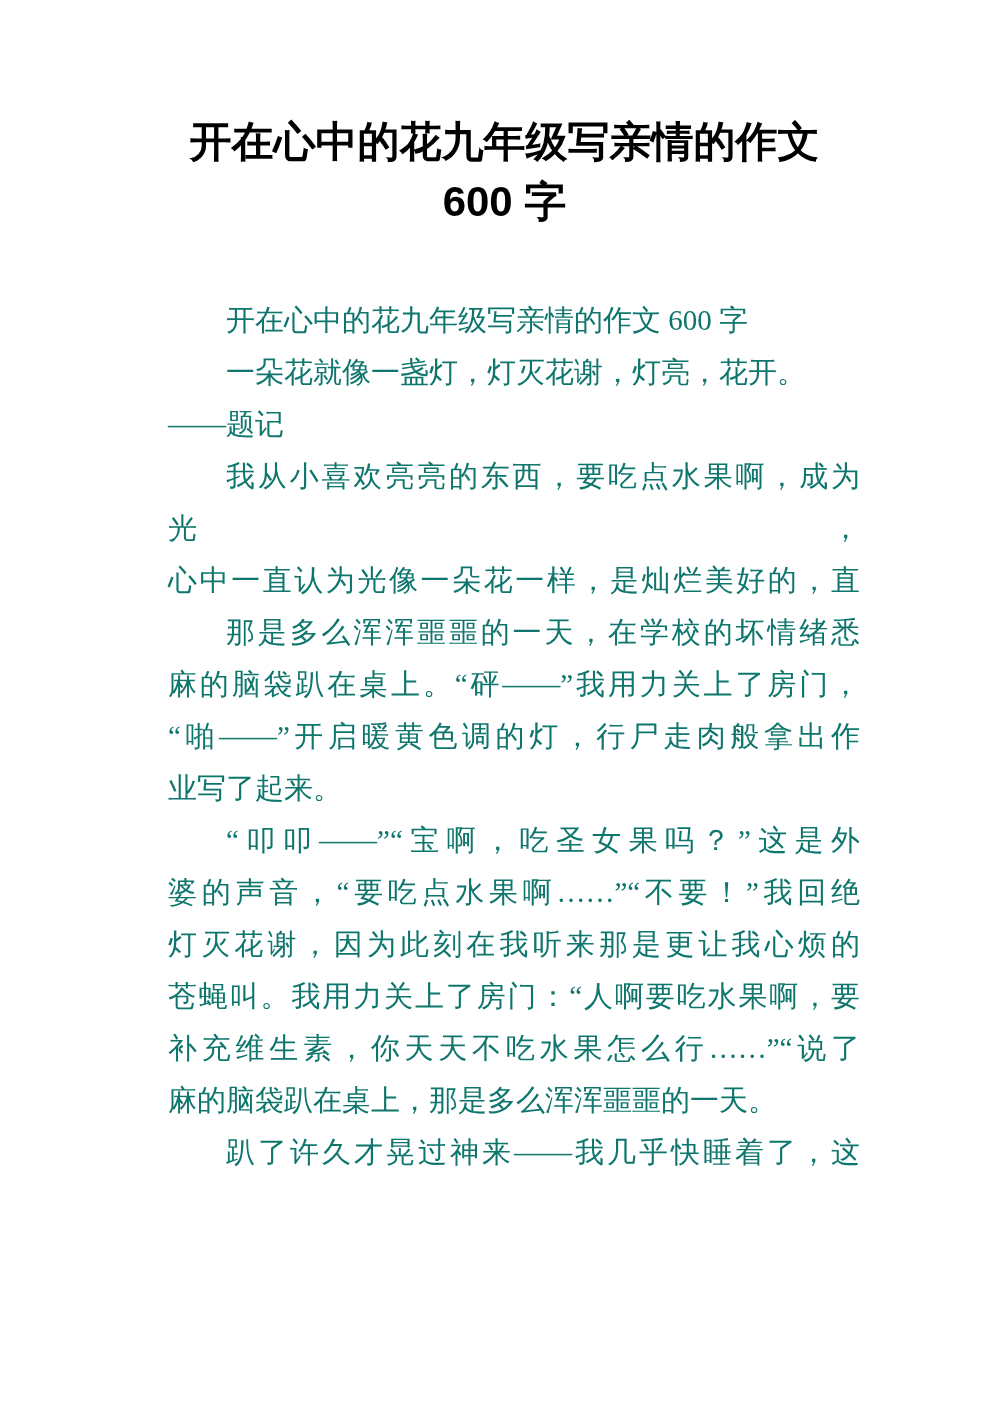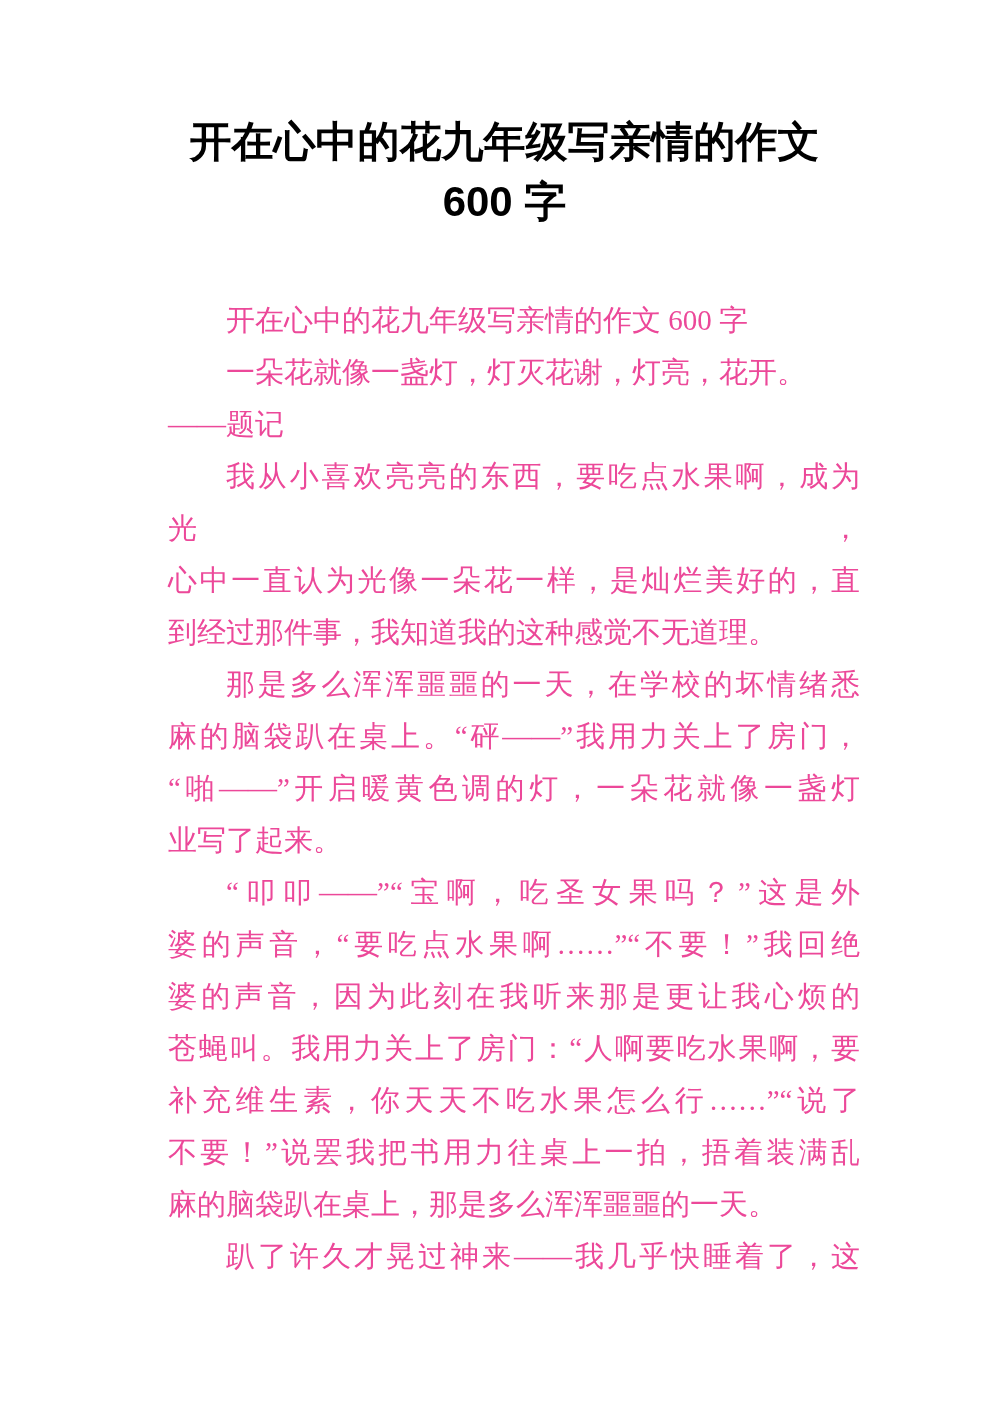--- a/index.html
+++ b/index.html
@@ -22,21 +22,21 @@
     font-weight: bold;
     font-size: 42px;
     line-height: 60px;
     color: #000000;
   }
   .doc-body {
     margin: 62px 141px 0 160px; 
     font-family: "Liberation Serif", serif;
     font-size: 29px;
     line-height: 52px;
-    color: #ec4899;
+    color: #0f766e;
   }
   .line {
     text-align: justify;
     text-justify: inter-ideograph;
     white-space: normal;
   }
   .line.indent {
     text-indent: 2em;
   }
   .line.fill {
@@ -52,28 +52,26 @@
     <div>开在心中的花九年级写亲情的作文</div>
     <div>600 字</div>
   </div>
 
   <div class="doc-body">
     <div class="line indent">开在心中的花九年级写亲情的作文 600 字</div>
     <div class="line indent">一朵花就像一盏灯，灯灭花谢，灯亮，花开。</div>
     <div class="line">——题记</div>
     <div class="line indent fill">我从小喜欢亮亮的东西，要吃点水果啊，成为光，</div>
     <div class="line fill">心中一直认为光像一朵花一样，是灿烂美好的，直</div>
-    <div class="line">到经过那件事，我知道我的这种感觉不无道理。</div>
     <div class="line indent fill">那是多么浑浑噩噩的一天，在学校的坏情绪悉</div>
     <div class="line fill">麻的脑袋趴在桌上。“砰——”我用力关上了房门，</div>
-    <div class="line fill">“啪——”开启暖黄色调的灯，一朵花就像一盏灯</div>
+    <div class="line fill">“啪——”开启暖黄色调的灯，行尸走肉般拿出作</div>
     <div class="line">业写了起来。</div>
     <div class="line indent fill">“叩叩——”“宝啊，吃圣女果吗？”这是外</div>
     <div class="line fill">婆的声音，“要吃点水果啊……”“不要！”我回绝</div>
-    <div class="line fill">婆的声音，因为此刻在我听来那是更让我心烦的</div>
+    <div class="line fill">灯灭花谢，因为此刻在我听来那是更让我心烦的</div>
     <div class="line fill">苍蝇叫。我用力关上了房门：“人啊要吃水果啊，要</div>
     <div class="line fill">补充维生素，你天天不吃水果怎么行……”“说了</div>
-    <div class="line fill">不要！”说罢我把书用力往桌上一拍，捂着装满乱</div>
     <div class="line">麻的脑袋趴在桌上，那是多么浑浑噩噩的一天。</div>
     <div class="line indent fill">趴了许久才晃过神来——我几乎快睡着了，这</div>
   </div>
 
 </div>
 
 </body></html>

